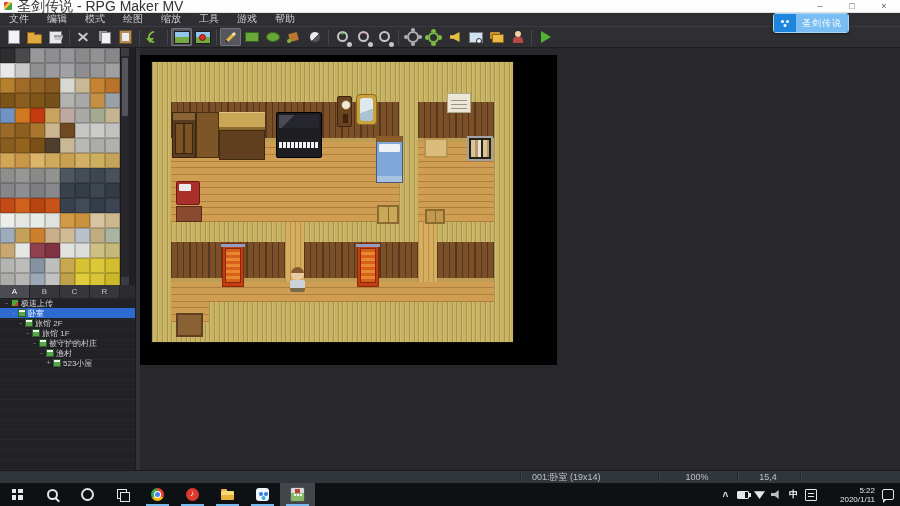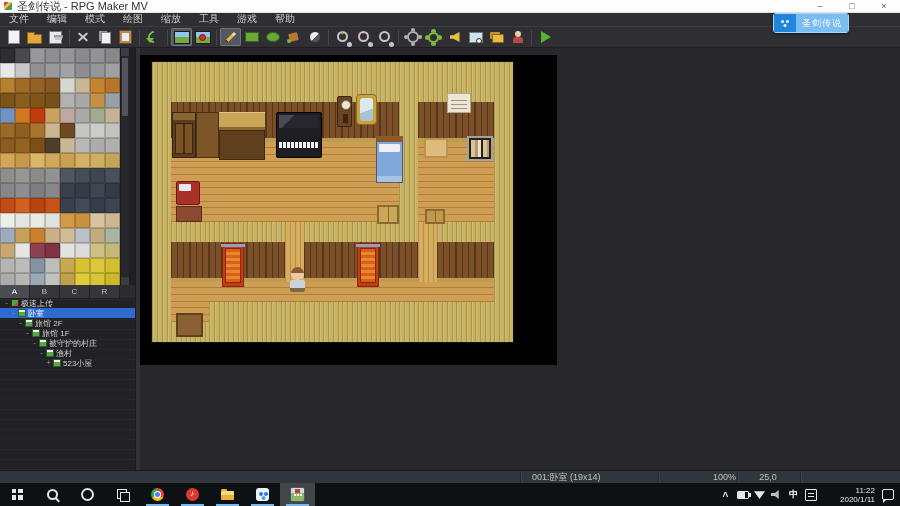--- a/index.html
+++ b/index.html
@@ -3,21 +3,21 @@
 <meta charset="utf-8">
 <style>
   html,body{margin:0;padding:0}
   body{width:900px;height:506px;position:relative;overflow:hidden;background:#28282c;
        font-family:"Liberation Sans","DejaVu Sans",sans-serif;-webkit-font-smoothing:antialiased}
   
   .titlebar{position:absolute;left:0;top:0;width:900px;height:12px;background:#fdfdfd;
             border-bottom:1px solid #e3e3e3;display:flex;align-items:center;z-index:20}
   .appicon{width:8px;height:8px;margin:0 5px 0 4px;border-radius:1px;
            background:linear-gradient(135deg,#d84038 0 30%,#f0c040 30% 55%,#48a048 55%)}
-  .wtitle{font-size:11px;color:#333;line-height:12px}
+  .wtitle{font-size:14px;color:#333;line-height:12px}
   .wctrls{margin-left:auto;display:flex}
   .wc{width:32px;text-align:center;font-size:9px;color:#555;line-height:12px;cursor:default}
   
   .menubar{position:absolute;left:0;top:12px;width:900px;height:14px;background:#2f2f33;
            display:flex;align-items:center;z-index:10}
   .menu-item{font-size:10px;color:#cfcfd2;padding:0 9px;line-height:14px}
   
   .toolbar{position:absolute;left:0;top:26px;width:900px;height:22px;background:#2f2f33;
            border-top:1px solid #3c3c40;border-bottom:1px solid #1e1e21;
            display:flex;align-items:center;padding-left:3px;box-sizing:border-box;z-index:10}
@@ -144,21 +144,21 @@
       background:linear-gradient(180deg,#8a5a30 0 48%,#eac9a2 48%)}
   .mi-npc::after{content:"";position:absolute;left:3px;top:14px;width:15px;height:12px;border-radius:2px;
       background:linear-gradient(180deg,#ccd2da 0 70%,#7a6a4a 70%)}
   .mi-crate{border:2px solid #5f4020;background-image:
       linear-gradient(45deg,transparent 44%,#5f4020 44% 56%,transparent 56%),
       linear-gradient(-45deg,transparent 44%,#5f4020 44% 56%,transparent 56%)}
   
   .statusbar{position:absolute;left:0;top:470px;width:900px;height:13px;background:#31363c;border-top:1px solid #1a1a1d}
   .st{position:absolute;top:0;font-size:9px;color:#bcc0c5;line-height:13px}
   .st-info{left:532px}
-  .st-zoom{left:658px;width:78px;text-align:right}
+  .st-zoom{left:658px;width:78px;text-align:center}
   .st-coords{left:737px;width:62px;text-align:center}
   .ssep{position:absolute;top:2px;bottom:2px;width:1px;background:#22262b;box-shadow:1px 0 0 #414750}
   
   .taskbar{position:absolute;left:0;top:483px;width:900px;height:23px;background:#0e1114;display:flex;z-index:30}
   .tkleft{display:flex}
   .tkright{margin-left:auto;display:flex;align-items:center;padding-right:4px}
   .tk{width:35px;height:23px;display:flex;align-items:center;justify-content:center;position:relative;flex:none}
   .tk.active{background:#41464b}
   .tk.running::after{content:"";position:absolute;bottom:0;left:6px;right:6px;height:2px;background:#76b9ed}
   .tk.tray{width:17px}
@@ -779,21 +779,21 @@
       </div>
   </div>
 </div>
 
 <div class="statusbar">
   <div class="ssep" style="left:520px"></div>
   <span class="st st-info">001:卧室 (19x14)</span>
   <div class="ssep" style="left:658px"></div>
   <span class="st st-zoom">100%</span>
   <div class="ssep" style="left:737px"></div>
-  <span class="st st-coords">25,0</span>
+  <span class="st st-coords">15,4</span>
   <div class="ssep" style="left:800px"></div>
 </div>
 
 <div class="taskbar">
   <div class="tkleft" id="tkbtns">
       <div class="tk">
         <div class="ik ik-win"></div>
       </div>
       <div class="tk">
         <div class="ik ik-search"></div>
@@ -831,20 +831,20 @@
         <div class="ik ik-wifi"></div>
       </div>
       <div class="tk tray">
         <div class="ik ik-volume"></div>
       </div>
       <div class="tk tray ttext">中</div>
       <div class="tk tray">
         <div class="ik ik-ime"></div>
       </div>
       <div class="tclock">
-        <div class="tline">11:22</div>
+        <div class="tline">5:22</div>
         <div class="tline">2020/1/11</div>
       </div>
       <div class="tk tray">
         <div class="ik ik-action"></div>
       </div>
     </div>
 </div>
 
 </body></html>

